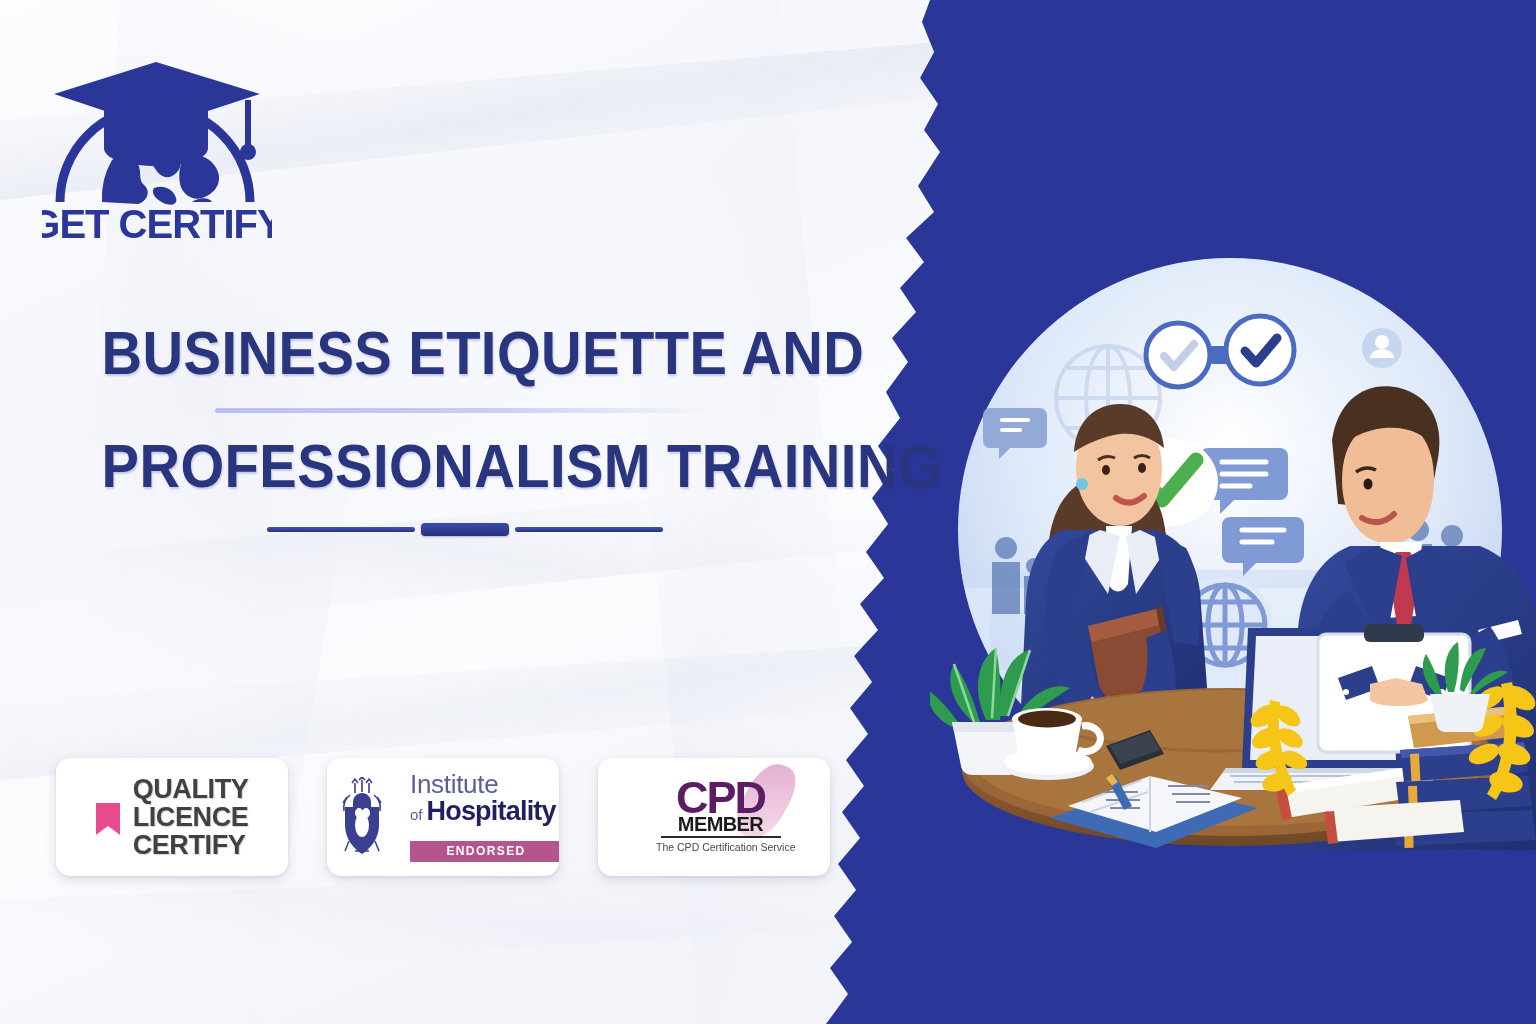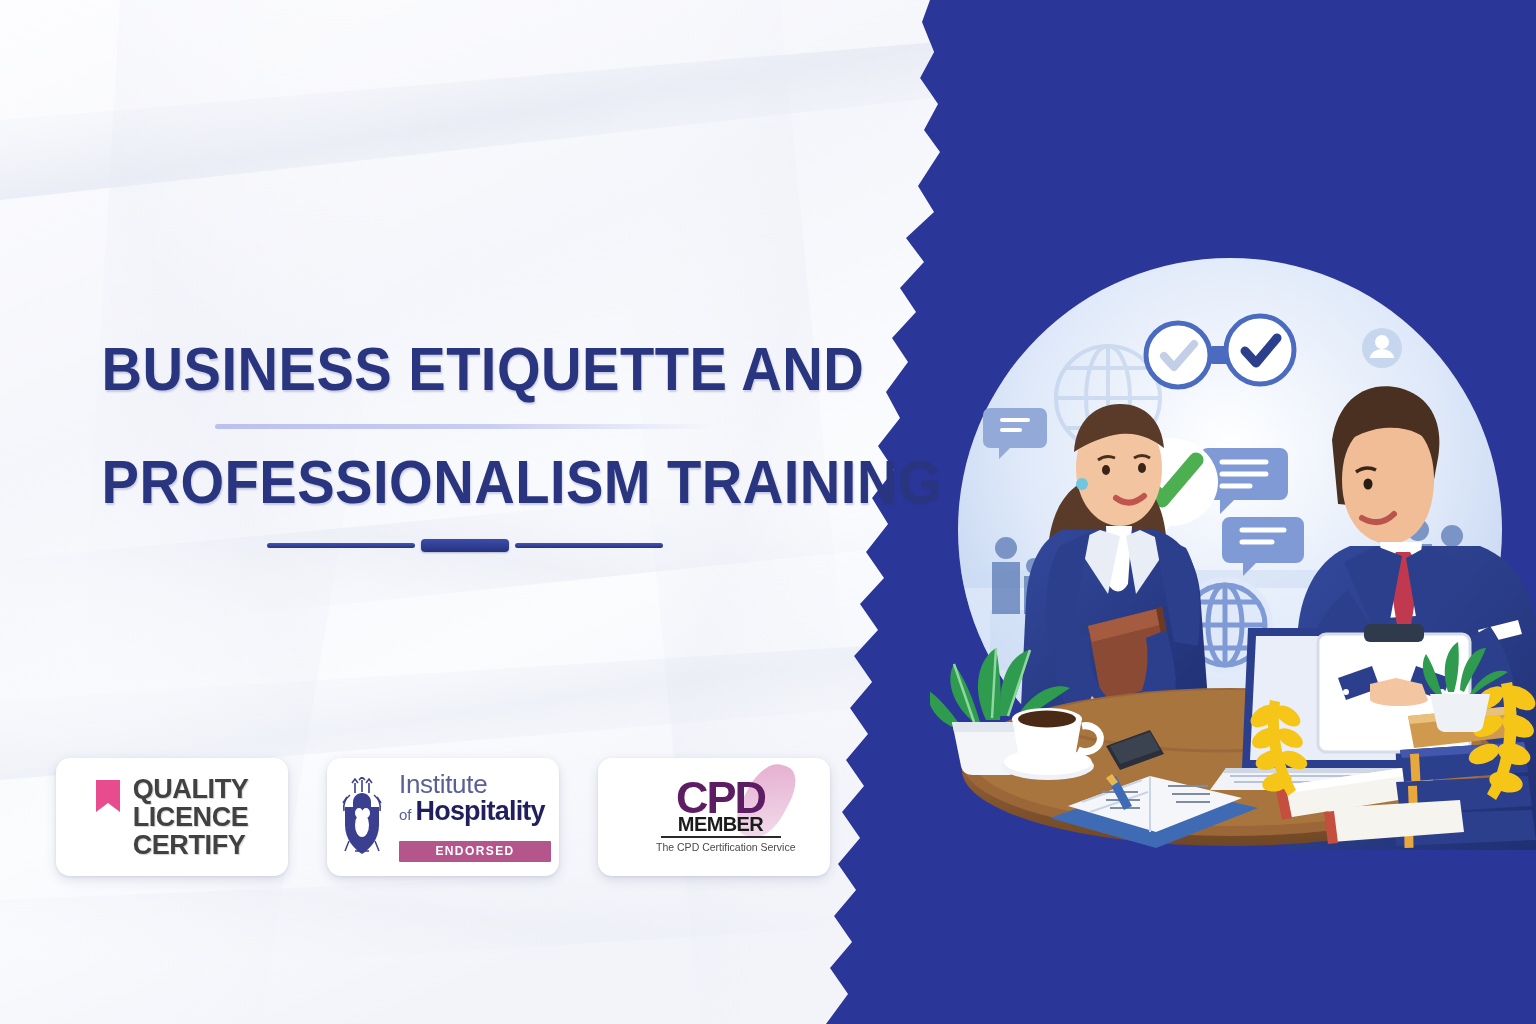--- a/index.html
+++ b/index.html
@@ -15,21 +15,21 @@
   .bg-blue {
     position:absolute; inset:0;
     background:#2B3699;
   }
 
   
   .logo { position:absolute; left:42px; top:52px; width:230px; height:200px; }
   .logo svg { display:block; width:100%; height:100%; }
 
   
-  .headline { position:absolute; left:70px; top:322px; width:790px;margin-top:16px; }
+  .headline { position:absolute; left:70px; top:322px; width:790px; }
   .h-line {
     font-family:"Liberation Sans Narrow","Liberation Sans", sans-serif;
     font-weight:700;
     font-size:61px;
     letter-spacing:.5px;
     line-height:1.02;
     color:#2A3580;
     text-align:center;
     transform:scaleX(.92);
     transform-origin:center;
@@ -51,27 +51,27 @@
 
   
   .badges { position:absolute; left:56px; top:758px; display:flex; gap:39px; }
   .badge-card {
     width:232px; height:118px; background:#ffffff; border-radius:14px;
     box-shadow:0 4px 12px rgba(40,45,90,.13), 0 1px 3px rgba(40,45,90,.10);
     display:flex; align-items:center; justify-content:center;
     position:relative; overflow:hidden;
   }
   
-  .qls-inner { display:flex; align-items:flex-start; gap:13px; padding:0 8px; }
+  .qls-inner { display:flex; align-items:center; gap:13px; padding:0 8px; }
   .qls-ribbon { width:24px; height:32px; flex:0 0 auto; margin-top:5px; }
   .qls-text { font-weight:700; font-size:27px; line-height:1.04; color:#414141;
     letter-spacing:-.4px; text-shadow:1px 1px 1px rgba(0,0,0,.18); }
 
   
-  .ioh-inner { display:flex; align-items:center; gap:10px; padding:0 8px; width:100%; }
+  .ioh-inner { display:flex; align-items:center; gap:21px; padding:0 8px; width:100%; }
   .ioh-crest { width:54px; height:80px; flex:0 0 auto; }
   .ioh-right { flex:1; display:flex; flex-direction:column; align-items:flex-start; }
   .ioh-l1 { font-size:26px; color:#5a5f97; line-height:.95; letter-spacing:-.3px; }
   .ioh-l2 { display:flex; align-items:baseline; gap:4px; line-height:1; margin-top:1px;text-align:center;}
   .ioh-of { font-size:15px; color:#5a5f97; }
   .ioh-hosp { font-size:27px; font-weight:700; color:#221f5e; letter-spacing:-.8px; }
   .ioh-endorsed {
     margin-top:16px; width:152px; height:21px; background:#b4568c;
     display:flex; align-items:center; justify-content:center; border-radius:1px;
   }
@@ -133,20 +133,49 @@
       <rect x="0" y="0" width="960" height="1024" fill="url(#paperGrad)"></rect>
       <polygon points="0,120 960,40 960,95 0,200" fill="url(#crease1)"></polygon>
       <polygon points="0,560 960,470 960,540 0,640" fill="url(#crease2)"></polygon>
       <polygon points="0,700 960,640 960,700 0,780" fill="url(#crease1)" opacity=".7"></polygon>
       <polygon points="120,0 430,0 260,1024 60,1024" fill="url(#crease2)" opacity=".45"></polygon>
       <polygon points="600,0 780,0 880,1024 700,1024" fill="url(#crease1)" opacity=".4"></polygon>
       <polygon points="0,900 960,860 960,920 0,980" fill="url(#crease2)" opacity=".6"></polygon>
     </g>
   </svg>
 
+  <div class="logo">
+    <svg viewBox="0 0 230 200">
+
+      <path d="M18,150 A95,95 0 0 1 208,150" fill="none" stroke="#2B3699" stroke-width="9"></path>
+
+      <g fill="#2B3699">
+        <path d="M60,150 A75,75 0 0 1 70,108 C80,100 92,104 96,112 C100,120 96,128 102,133
+                 C110,140 104,150 96,152 Z"></path>
+        <path d="M108,96 C118,90 130,94 136,102 C142,110 138,120 130,124
+                 C124,127 118,124 114,118 C110,112 104,104 108,96 Z"></path>
+        <path d="M146,104 C158,100 172,108 176,120 C180,132 172,142 160,146
+                 C150,149 140,142 138,132 C136,120 138,108 146,104 Z"></path>
+        <path d="M112,136 C122,132 132,138 134,146 C136,152 130,154 124,152
+                 C116,149 108,142 112,136 Z"></path>
+        <path d="M84,146 C92,142 100,146 100,150 L84,150 Z"></path>
+        <path d="M150,150 C158,144 168,146 170,150 L150,150 Z"></path>
+      </g>
+
+      <path d="M12,42 L114,10 L218,42 L114,76 Z" fill="#2B3699"></path>
+
+      <path d="M62,58 L62,96 C62,108 88,114 114,114 C140,114 166,108 166,96 L166,50 L140,60
+               C132,62 96,62 86,58 Z" fill="#2B3699"></path>
+
+      <path d="M206,48 L206,96" stroke="#2B3699" stroke-width="6" fill="none"></path>
+      <circle cx="206" cy="100" r="8" fill="#2B3699"></circle>
+
+      <text x="114" y="186" text-anchor="middle" font-family="Liberation Sans, sans-serif" font-size="40" font-weight="700" fill="#2B3699" letter-spacing="-1">GET CERTIFY</text>
+    </svg>
+  </div>
 
   <div class="headline">
     <div class="h-line l1">BUSINESS ETIQUETTE AND</div>
     <div class="rule-thin"></div>
     <div class="h-line l2">PROFESSIONALISM TRAINING</div>
     <div class="divider">
       <div class="seg-thin"></div>
       <div class="seg-thick"></div>
       <div class="seg-thin"></div>
     </div>

